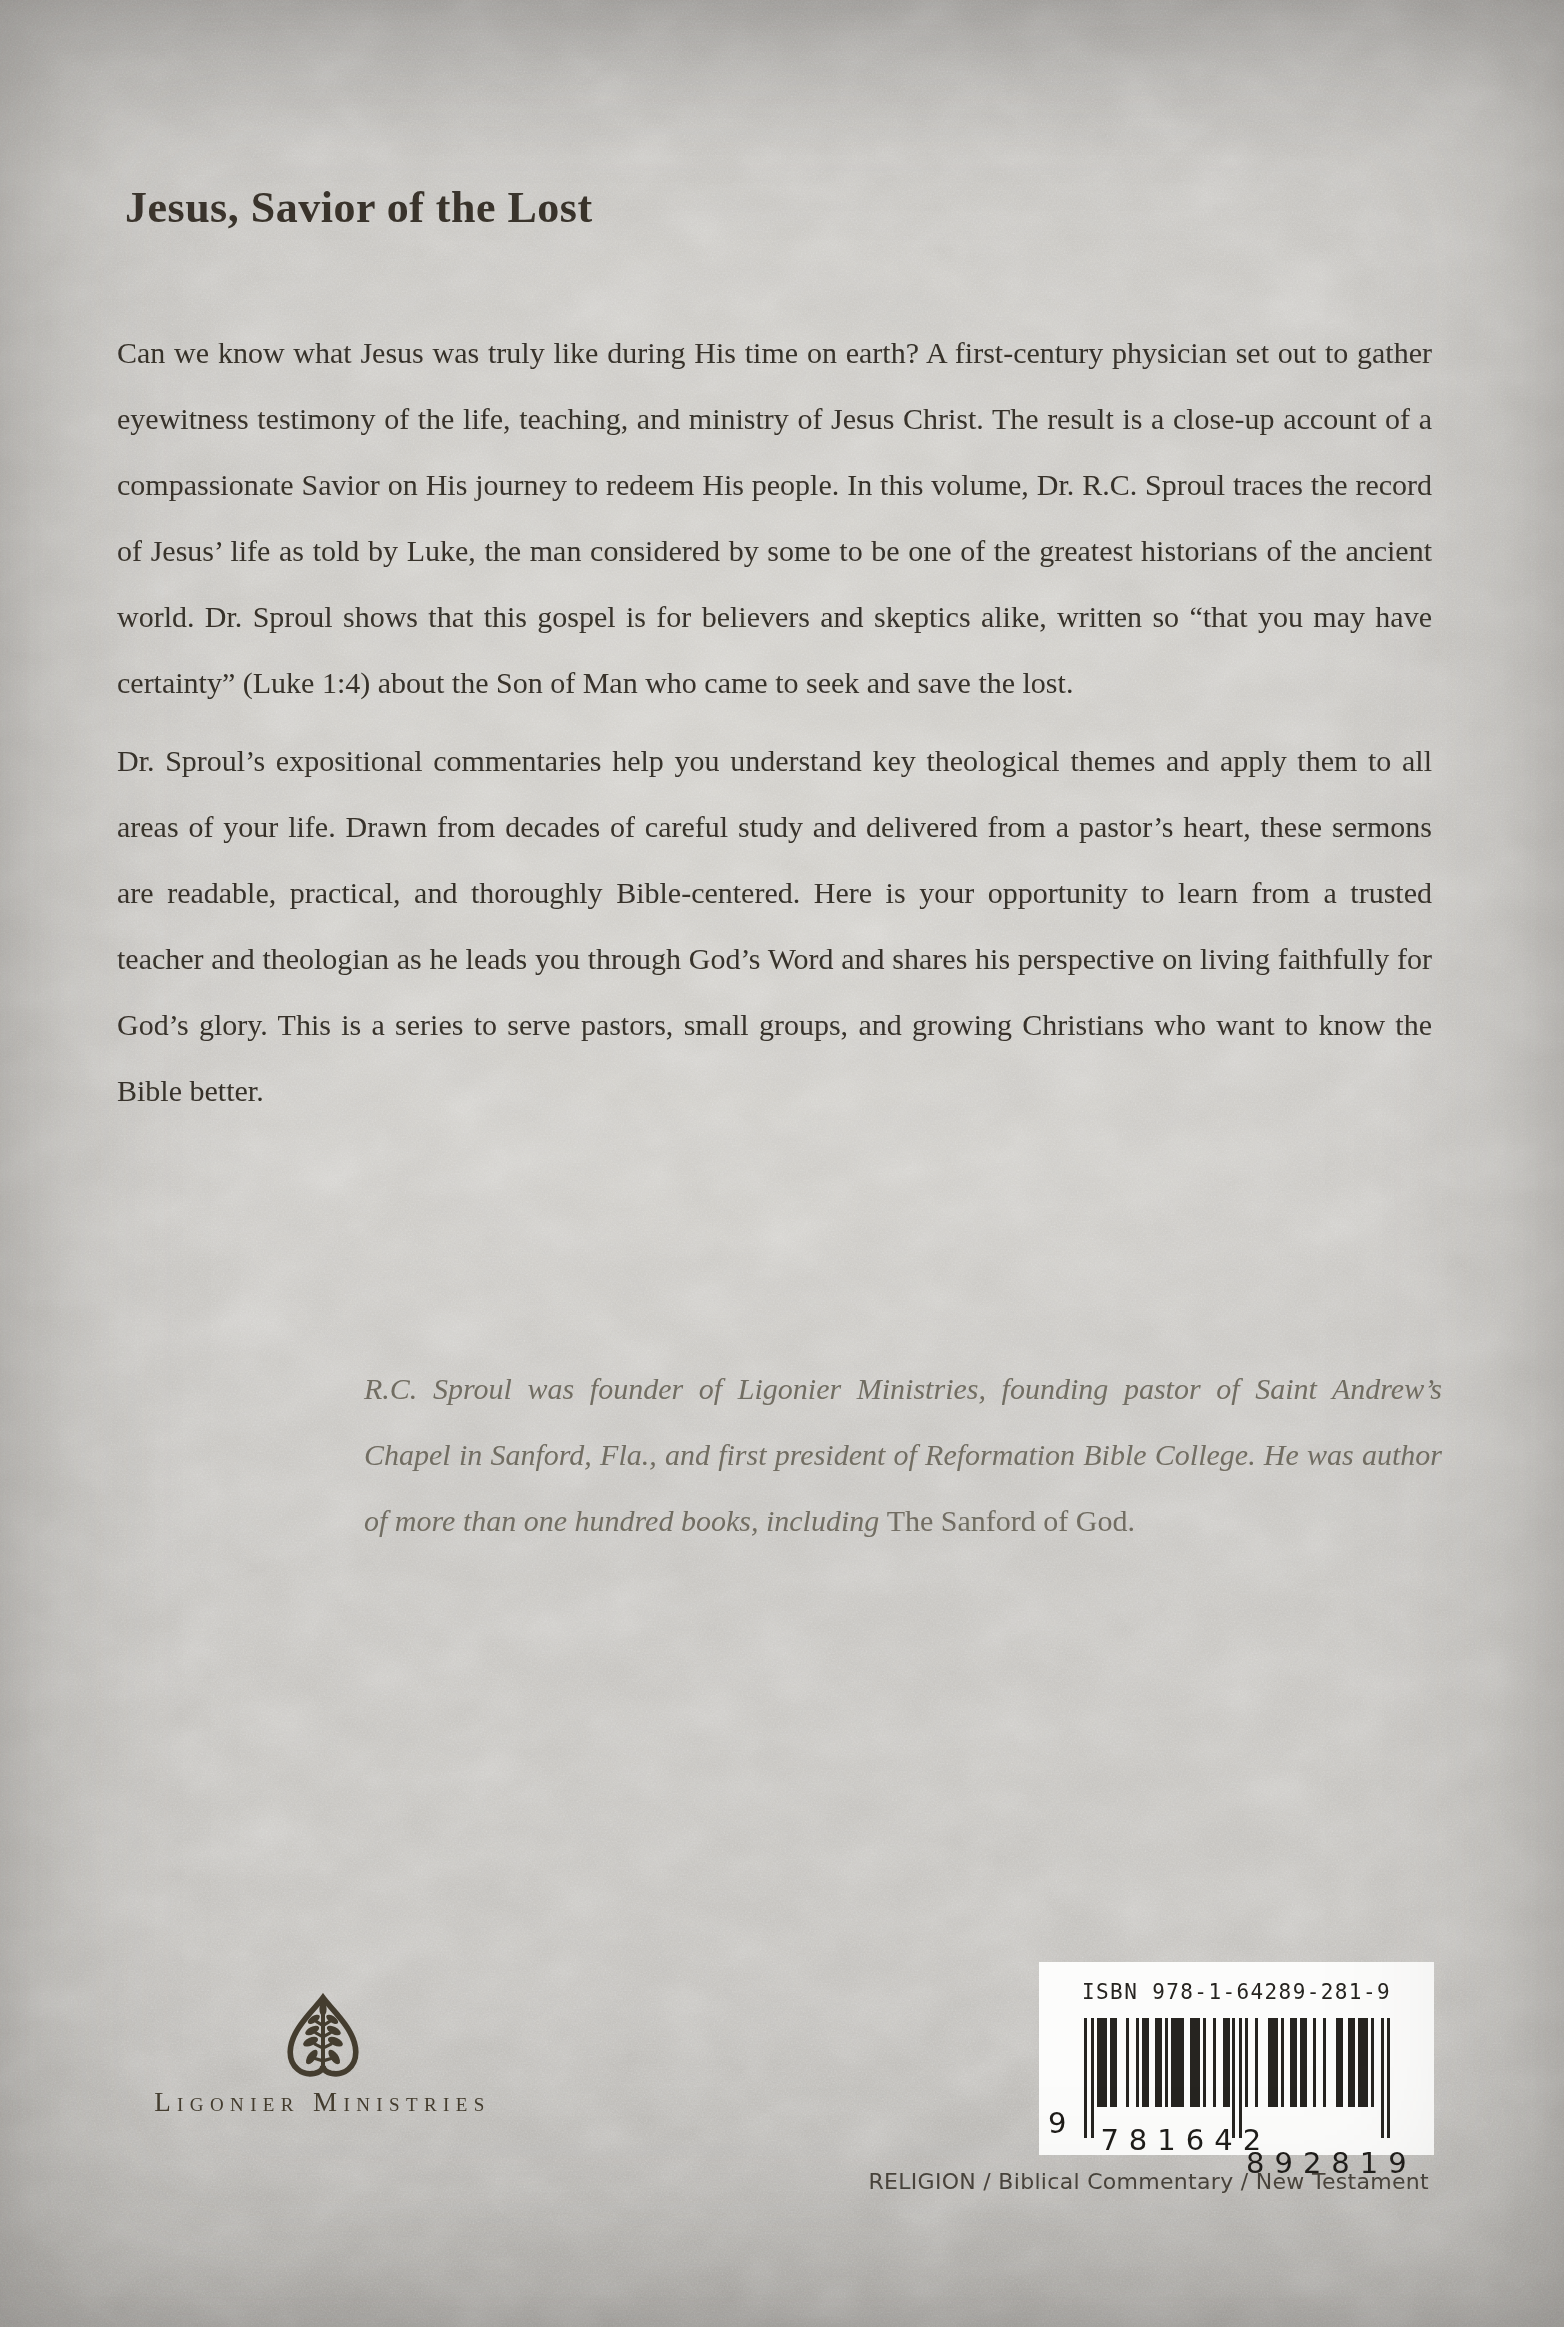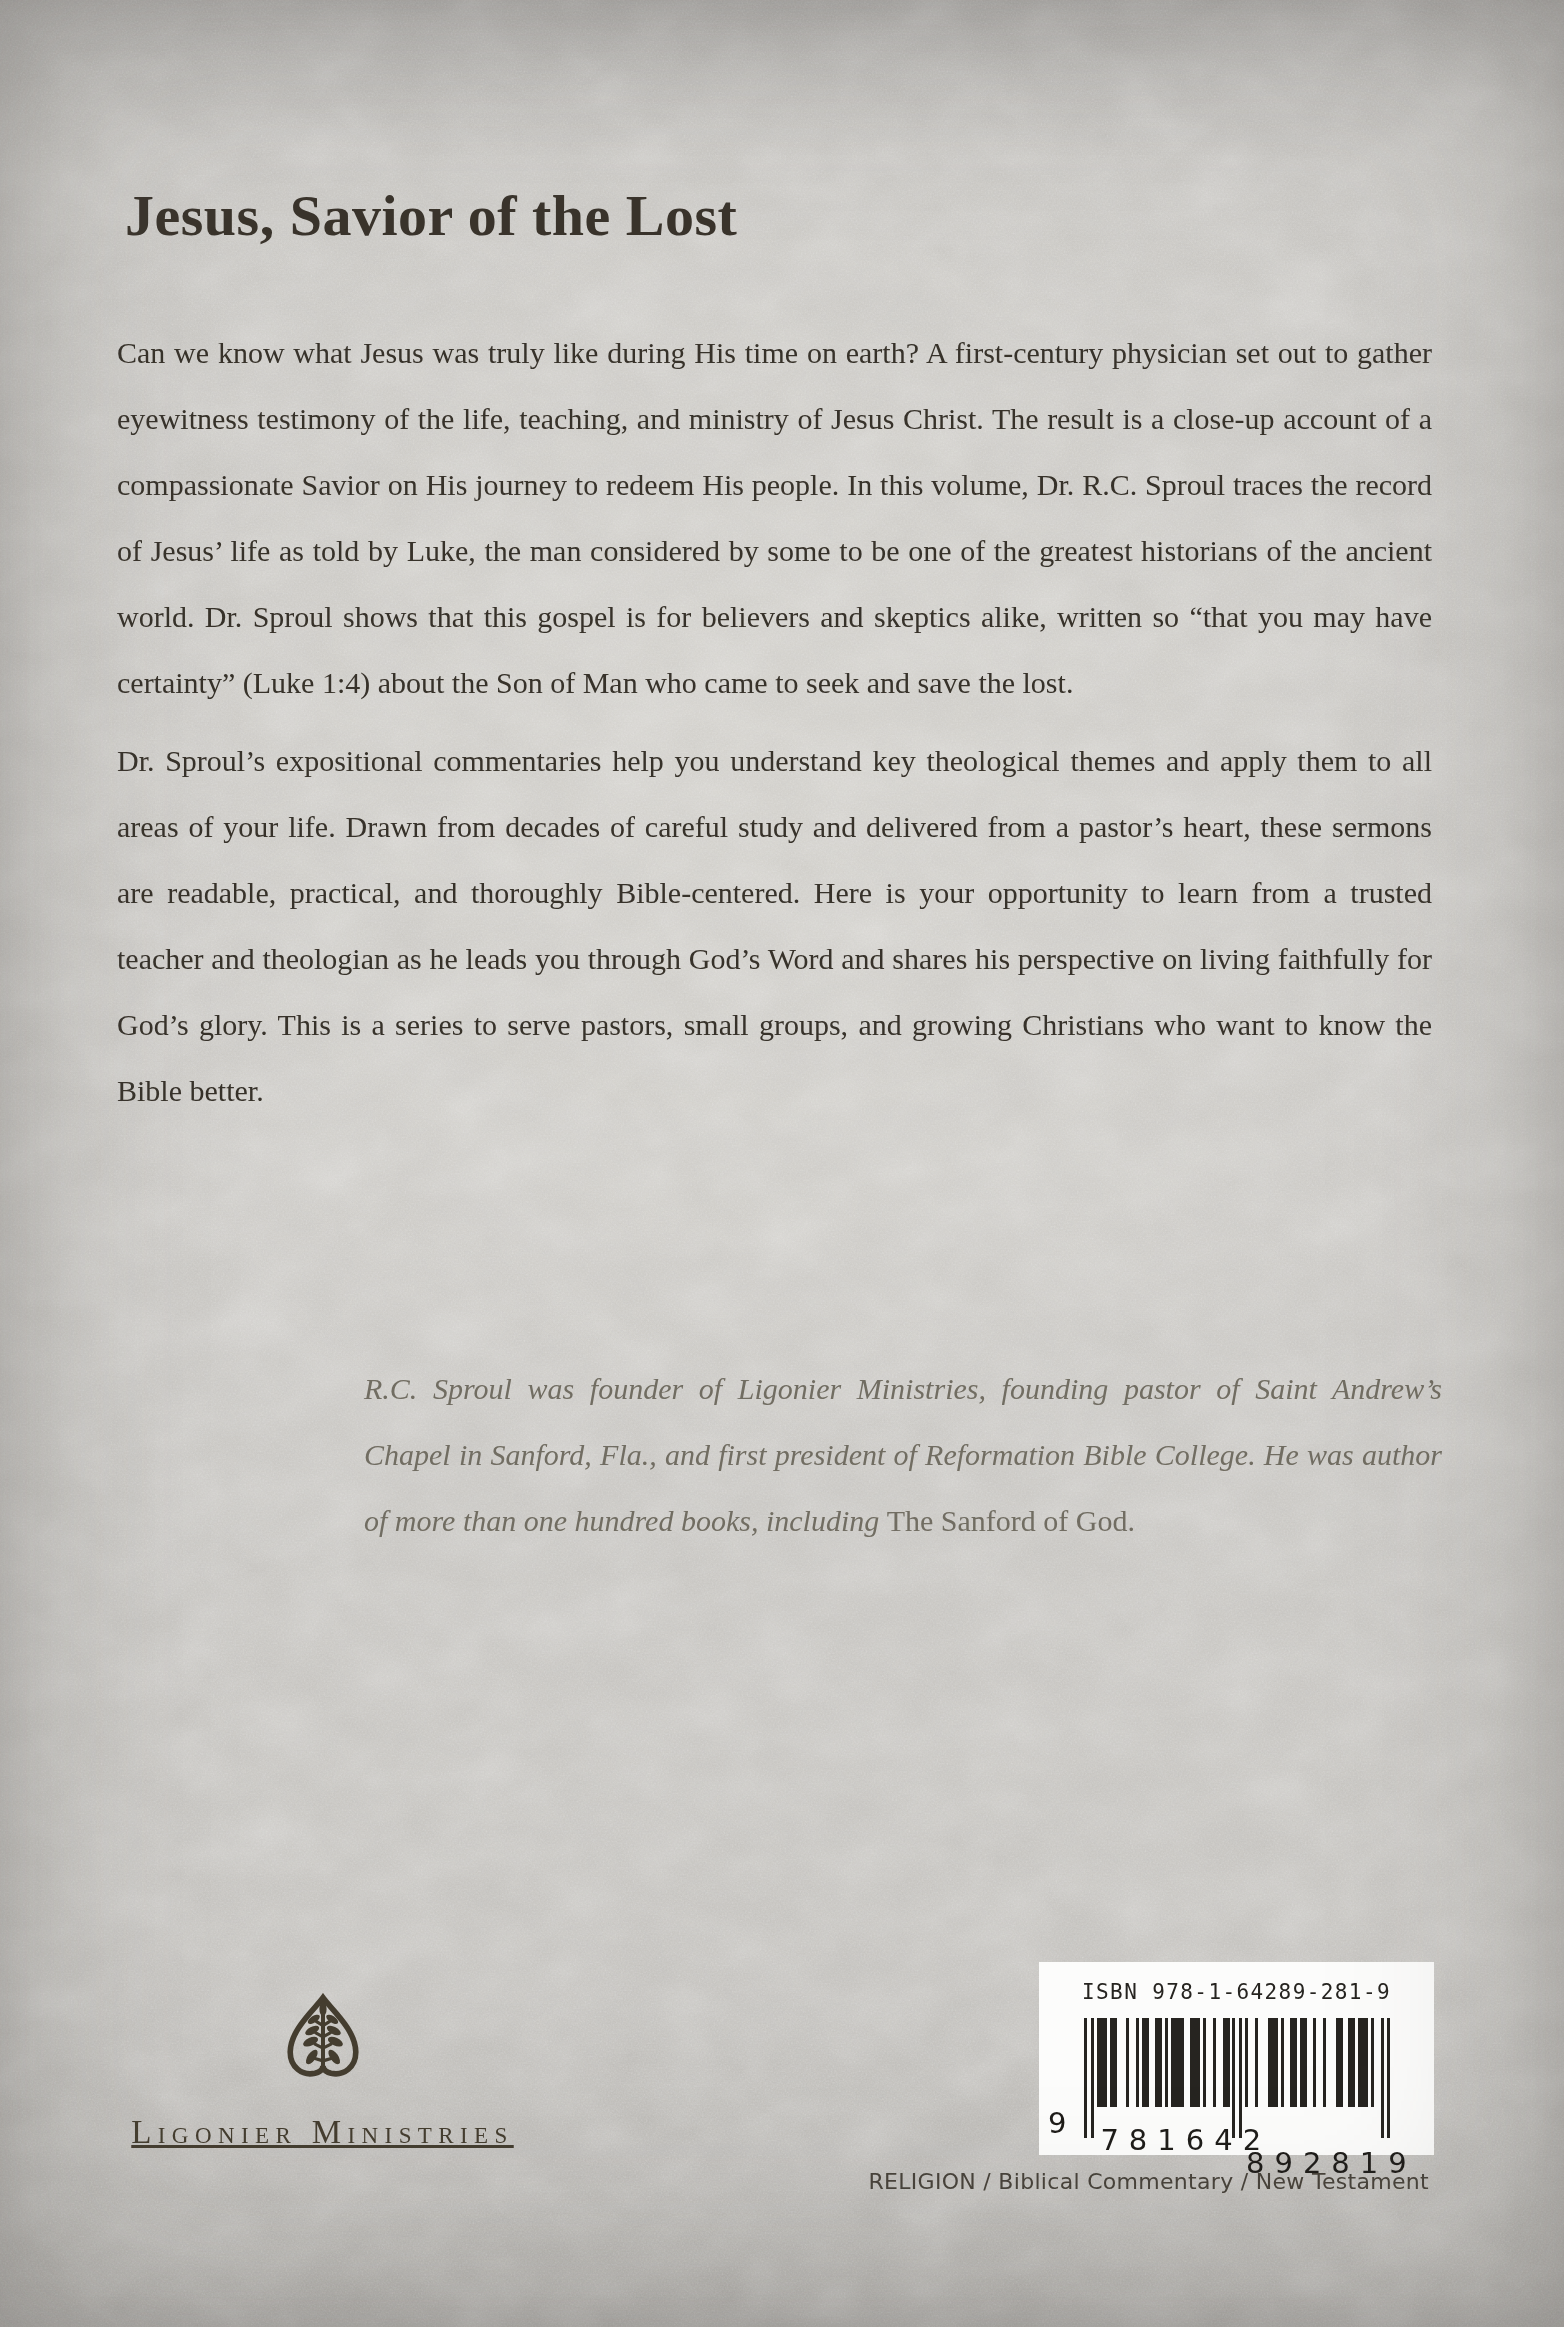--- a/index.html
+++ b/index.html
@@ -17,21 +17,21 @@
   .cover::after{
     content:"";position:absolute;inset:0;pointer-events:none;
     box-shadow: inset 0 0 218px rgba(92,89,84,.38), inset 0 0 64px rgba(92,89,84,.16);
   }
   .texture{position:absolute;inset:0;pointer-events:none;}
   .texture.fine{mix-blend-mode:overlay;opacity:.35;}
   .texture.mottle{mix-blend-mode:soft-light;opacity:.75;}
 
   .title{
     position:absolute;left:125px;top:182px;margin:0;
-    font-size:58px;font-weight:bold;letter-spacing:0.5px;color:#3a342c;
+    font-size:44px;font-weight:bold;letter-spacing:0.5px;color:#3a342c;
   }
 
   .body-copy{
     position:absolute;left:117px;top:320px;width:1315px;
     font-size:30px;line-height:66px;text-align:justify;color:#37322a;
   }
   .body-copy p{margin:0;}
   .body-copy p + p{margin-top:11.8px;}
 
   .bio{
@@ -40,22 +40,22 @@
     color:#716d62;font-style:italic;
   }
   .bio .roman{font-style:normal;}
 
   .publisher{
     position:absolute;left:116px;top:1993px;width:413px;
     text-align:center;color:#443d2f;
   }
   .publisher svg{display:block;margin:0 auto;}
   .wordmark{
-    margin-top:30px;font-size:33px;letter-spacing:6.4px;
-    font-variant:small-caps;color:#443d2f;text-decoration:underline;
+    margin-top:3px;font-size:27px;letter-spacing:6.4px;
+    font-variant:small-caps;color:#443d2f;
   }
 
   .barcode{
     position:absolute;left:1039px;top:1962px;width:395px;height:193px;
     background:#fcfcfb;
   }
   .isbn{
     position:absolute;top:18px;left:0;right:0;text-align:center;
     font-family:"DejaVu Sans Mono", monospace;
     font-size:21px;letter-spacing:1.4px;color:#262420;

